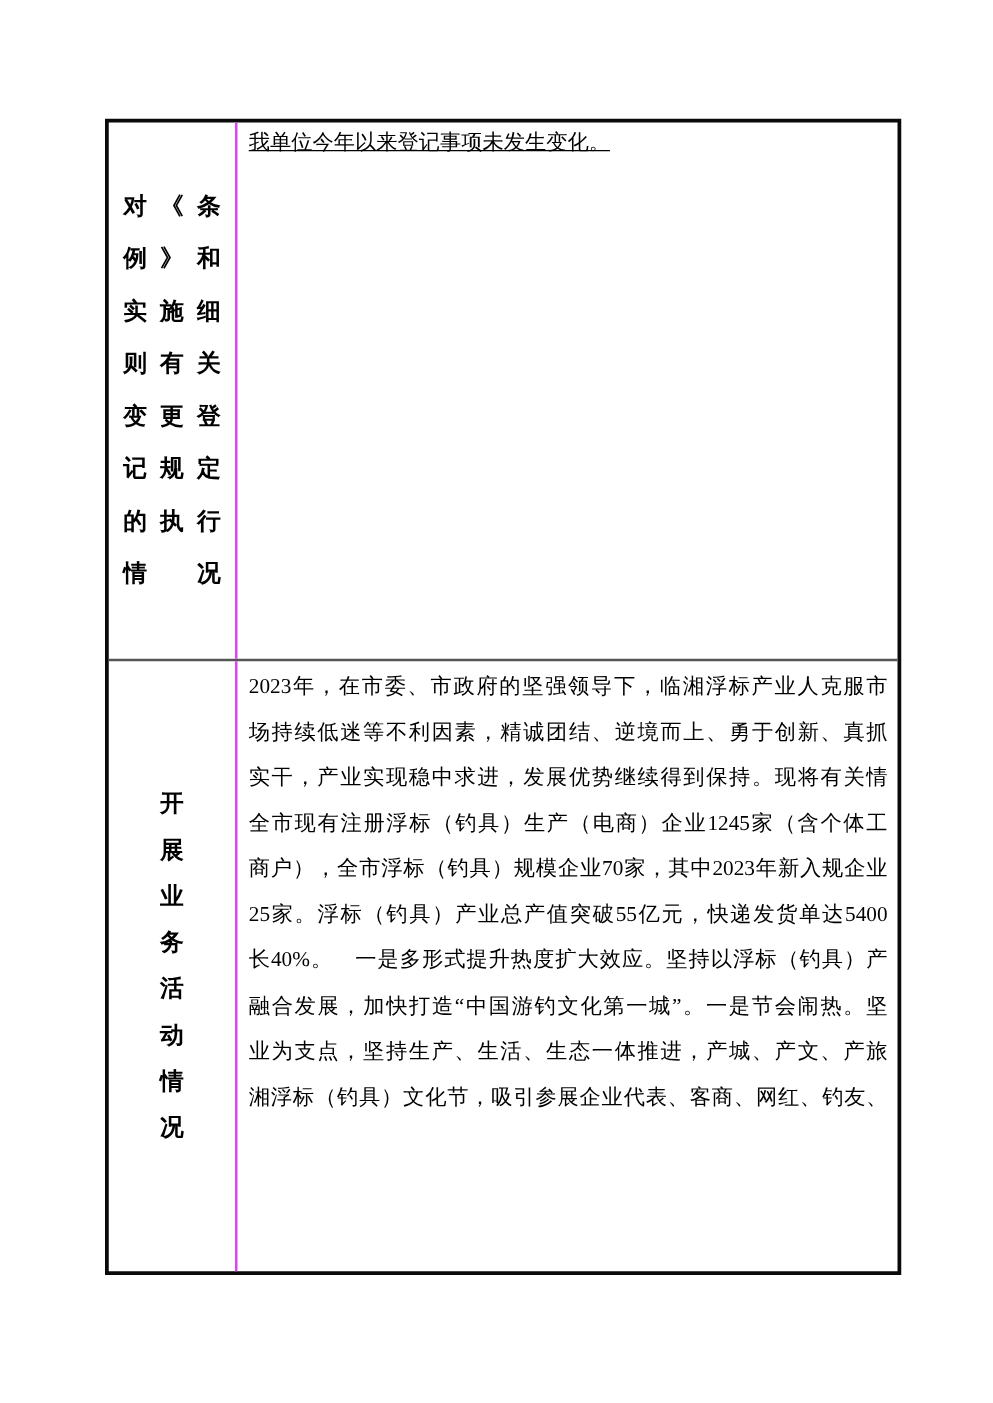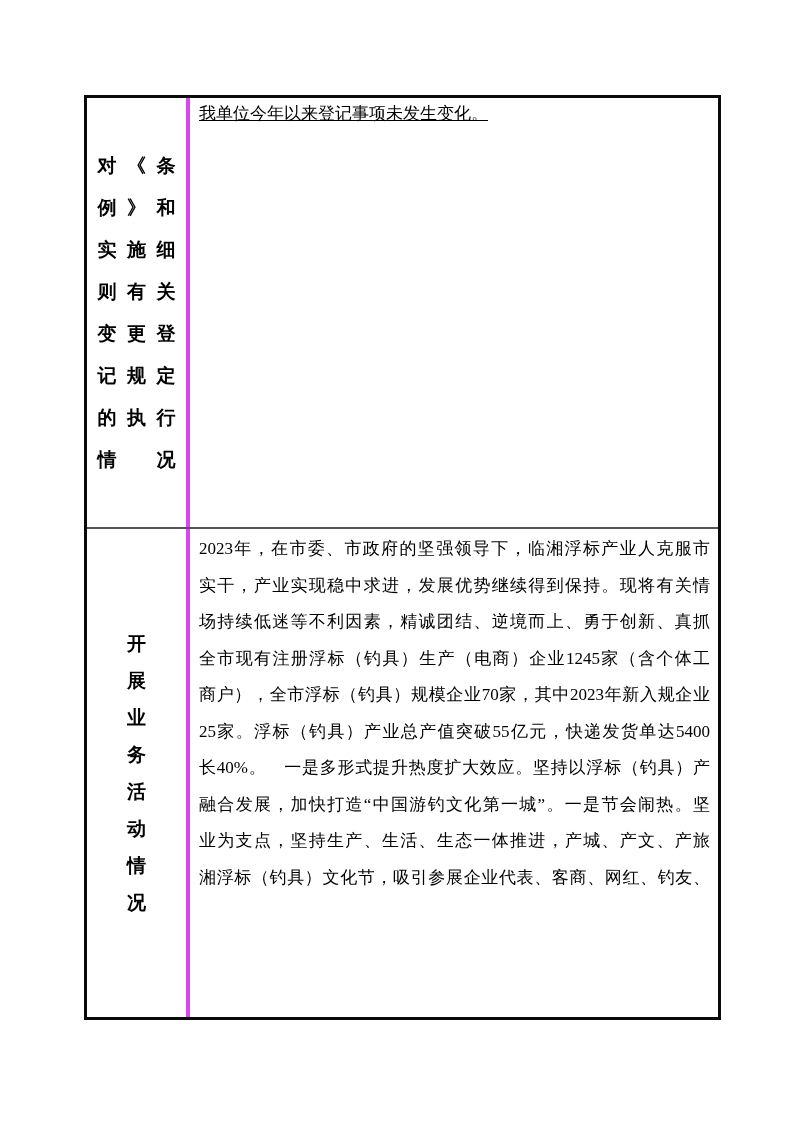--- a/index.html
+++ b/index.html
@@ -37,21 +37,21 @@
     border-bottom: 2px solid #555555;
     box-sizing: border-box;
   }
   .row-business {
     flex: 1;
   }
   .label-cell {
     flex: none;
     width: 103px;
     box-sizing: border-box;
-    border-right: 4px solid #d946ef;
+    border-right: 2px solid #d946ef;
     display: flex;
     flex-direction: column;
     justify-content: center;
     align-items: center;
   }
   .content-cell {
     flex: 1;
     min-width: 0;
     box-sizing: border-box;
     padding: 2px 8px 0 9px;
@@ -118,22 +118,22 @@
         <div class="label-char">展</div>
         <div class="label-char">业</div>
         <div class="label-char">务</div>
         <div class="label-char">活</div>
         <div class="label-char">动</div>
         <div class="label-char">情</div>
         <div class="label-char">况</div>
       </div>
     <div class="content-cell">
         <div class="body-line">2023年，在市委、市政府的坚强领导下，临湘浮标产业人克服市</div>
+        <div class="body-line">场持续低迷等不利因素，精诚团结、逆境而上、勇于创新、真抓</div>
         <div class="body-line">实干，产业实现稳中求进，发展优势继续得到保持。现将有关情</div>
-        <div class="body-line">场持续低迷等不利因素，精诚团结、逆境而上、勇于创新、真抓</div>
         <div class="body-line">全市现有注册浮标（钓具）生产（电商）企业1245家（含个体工</div>
         <div class="body-line">商户），全市浮标（钓具）规模企业70家，其中2023年新入规企业</div>
         <div class="body-line">25家。浮标（钓具）产业总产值突破55亿元，快递发货单达5400</div>
         <div class="body-line">长40%。　一是多形式提升热度扩大效应。坚持以浮标（钓具）产</div>
         <div class="body-line">融合发展，加快打造“中国游钓文化第一城”。一是节会闹热。坚</div>
         <div class="body-line">业为支点，坚持生产、生活、生态一体推进，产城、产文、产旅</div>
         <div class="body-line">湘浮标（钓具）文化节，吸引参展企业代表、客商、网红、钓友、</div>
       </div>
   </div>
 

